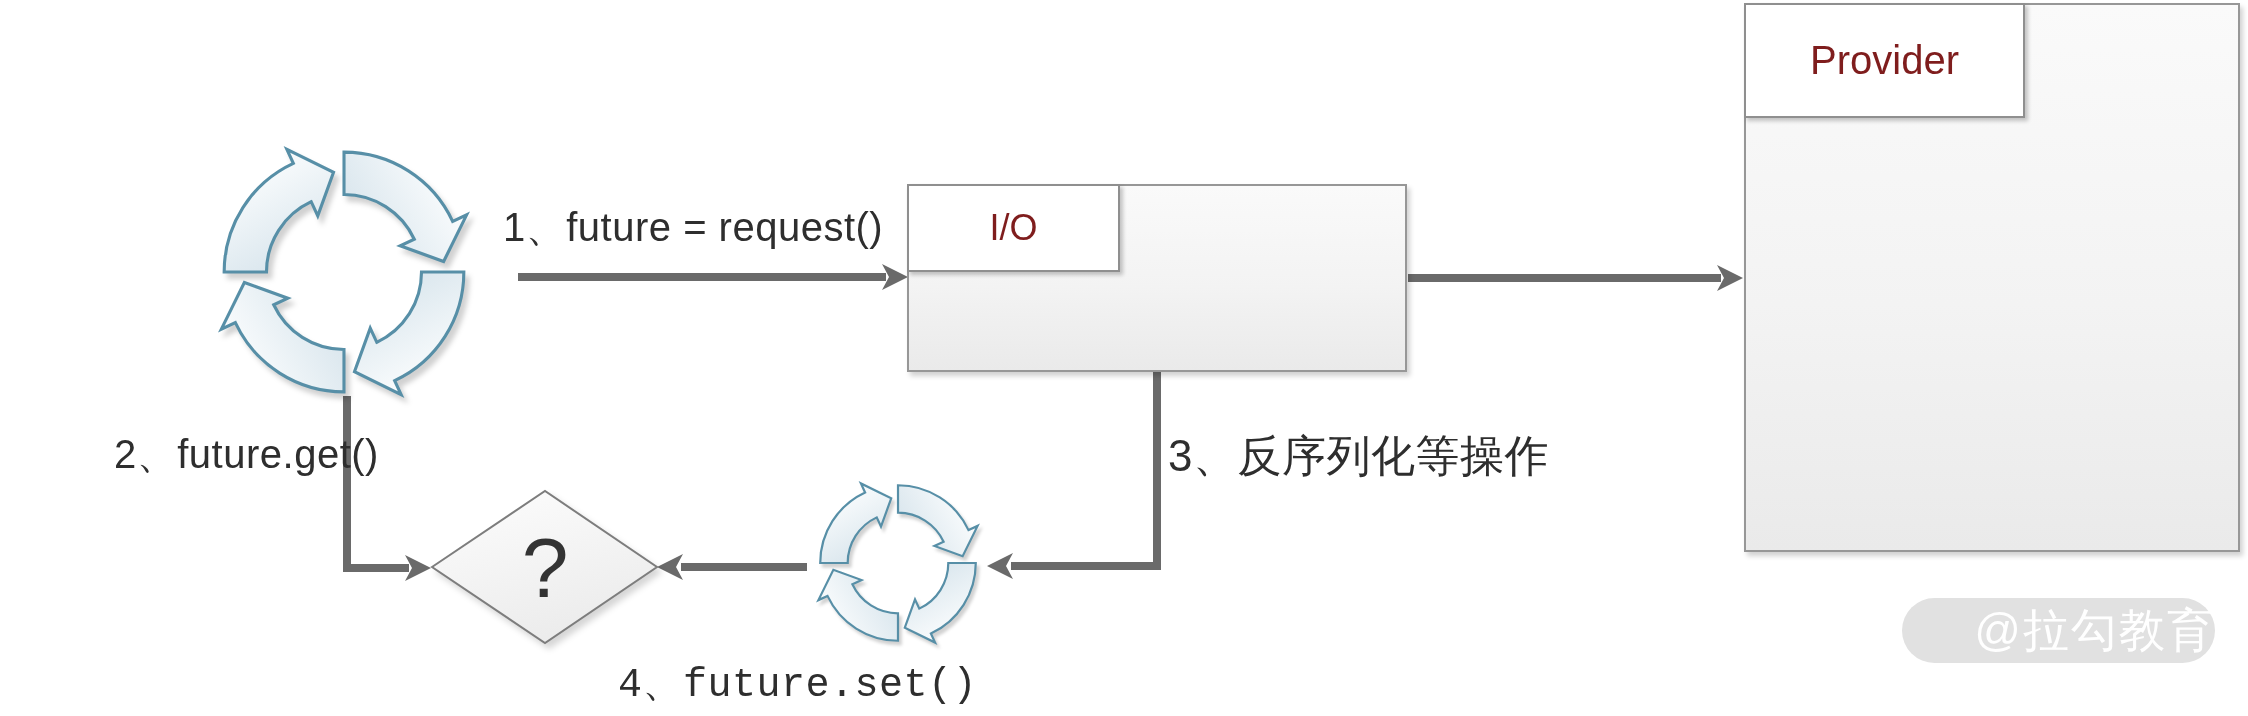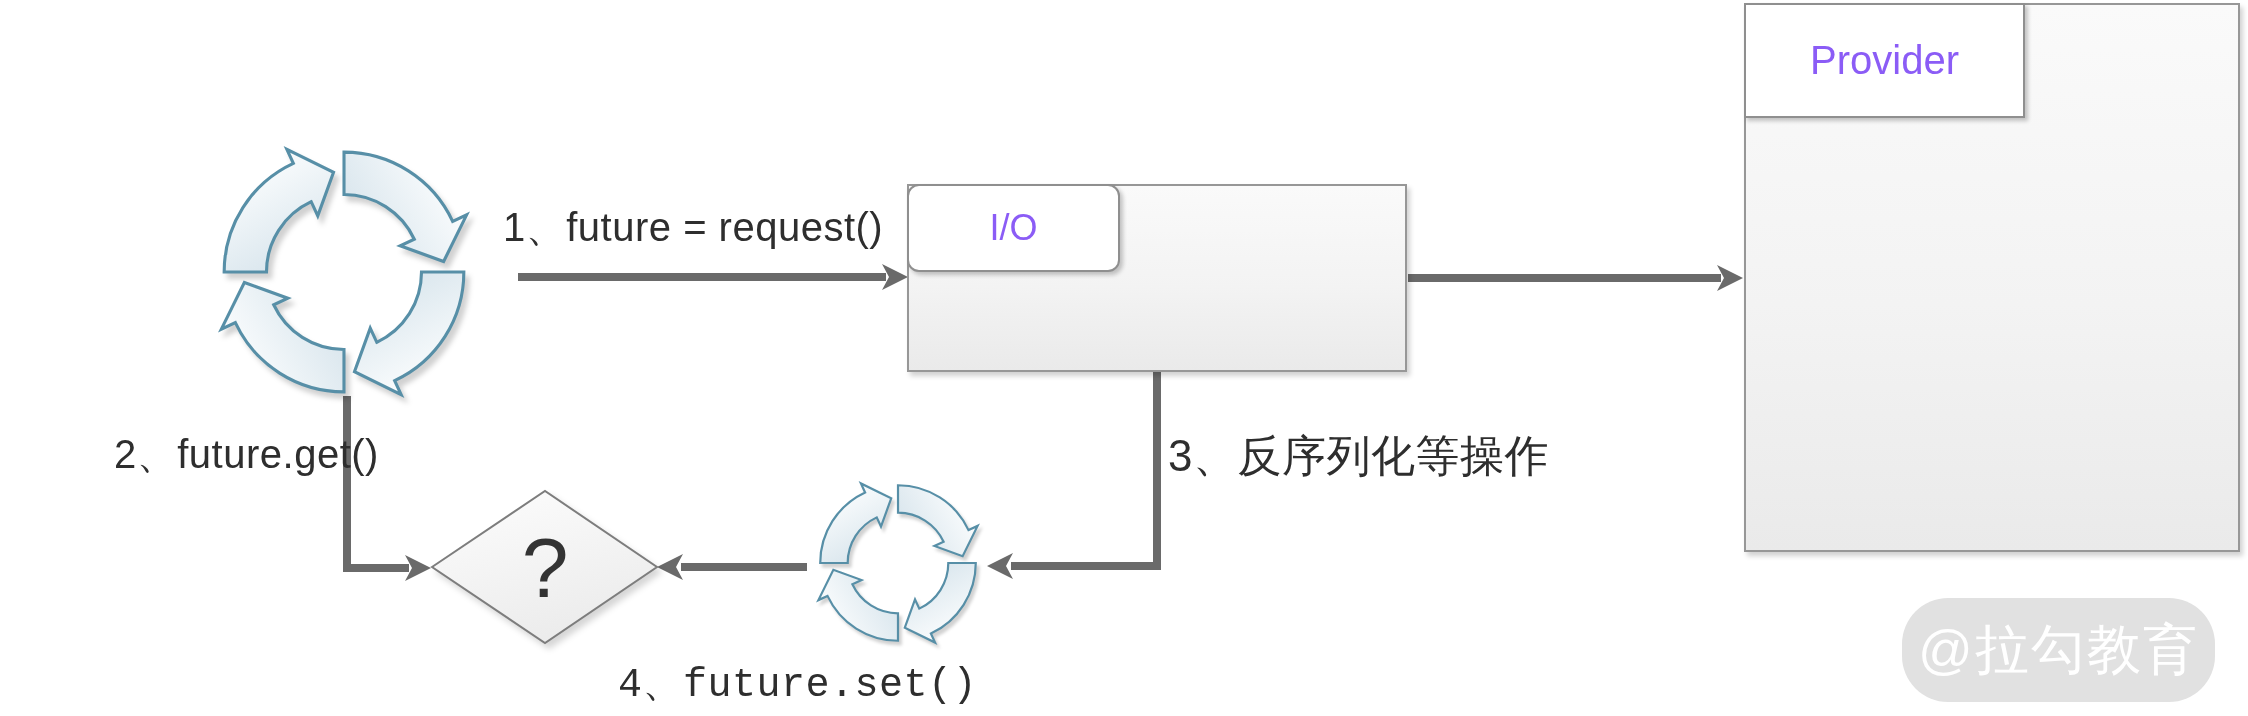--- a/index.html
+++ b/index.html
@@ -25,41 +25,41 @@
     box-shadow:3px 4px 5px rgba(0,0,0,0.18);
     box-sizing:border-box;
   }
   .label-box{
     position:absolute;
     background:#ffffff;
     border:2px solid #8f8f8f;
     box-shadow:3px 3px 4px rgba(0,0,0,0.22);
     box-sizing:border-box;
     display:flex;align-items:center;justify-content:center;
-    color:#8b5cf6;
+    color:#7f1d1d;
   }
   .io-box{left:907px;top:184px;width:500px;height:188px;}
-  .io-label{left:907px;top:184px;width:213px;height:88px;font-size:36px;border-radius:12px;}
+  .io-label{left:907px;top:184px;width:213px;height:88px;font-size:36px;}
   .provider-box{left:1744px;top:3px;width:496px;height:549px;}
   .provider-label{left:1744px;top:3px;width:281px;height:115px;font-size:40px;}
   .business-thread-label{left:196px;top:74px;width:300px;text-align:center;font-size:41px;color:#333;}
   .step1{left:503px;top:200px;}
   .step2{left:68px;top:427px;margin-left:46px;}
   .step3{left:1168px;top:420px;font-size:44px;margin-top:7px;}
   .step4{left:618px;top:655px;font-family:Liberation Mono, monospace;}
   .qmark{
     position:absolute;left:485px;top:520px;width:120px;height:96px;
     display:flex;align-items:center;justify-content:center;
     font-size:84px;color:#333333;
   }
   .watermark{
-    position:absolute;left:1902px;top:598px;width:313px;height:104px;
+    position:absolute;left:1902px;top:598px;width:313px;height:65px;
     background:#e1e1e1;border-radius:46px;
-    display:flex;align-items:center;justify-content:center;
-    color:#ffffff;font-size:54px;letter-spacing:2px;
+    display:flex;align-items:center;justify-content:flex-end;
+    color:#ffffff;font-size:46px;letter-spacing:2px;
   }
 </style>
 </head>
 <body>
 
 <div class="canvas">
 
   <svg class="layer" viewBox="0 0 2248 716" aria-hidden="true">
     <defs>
       <linearGradient id="spinGrad" x1="0" y1="0" x2="0" y2="1">

